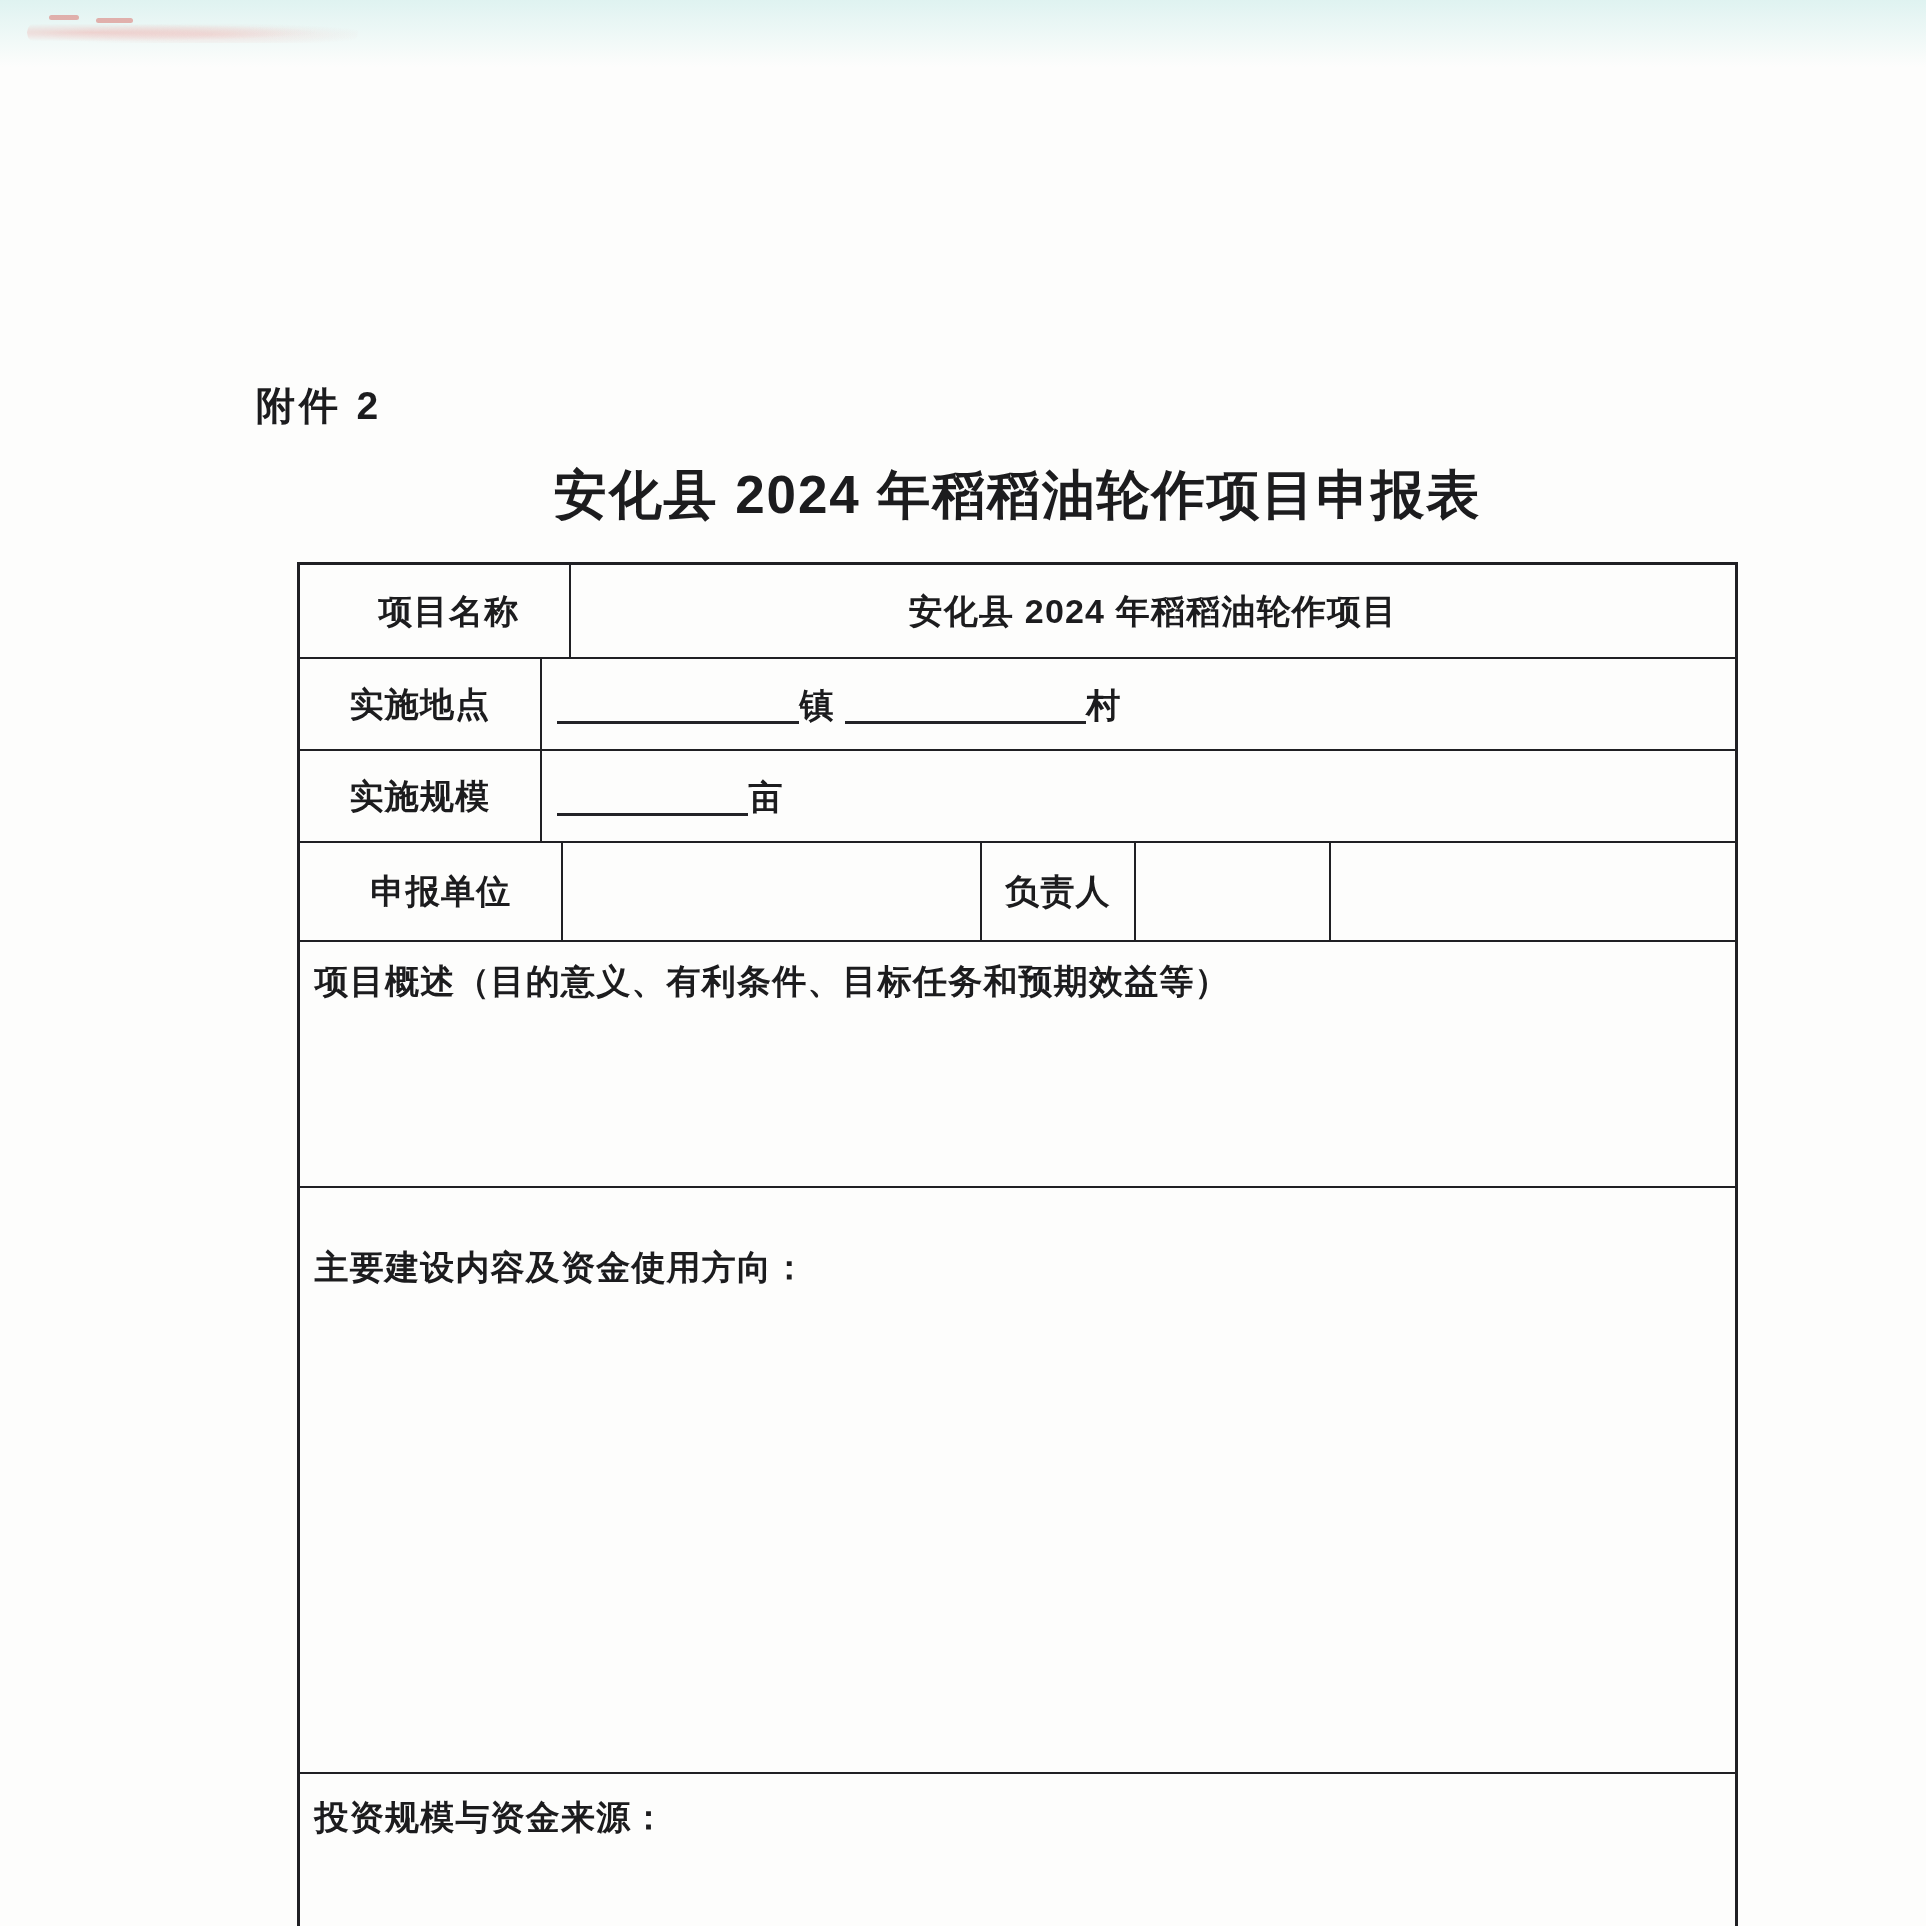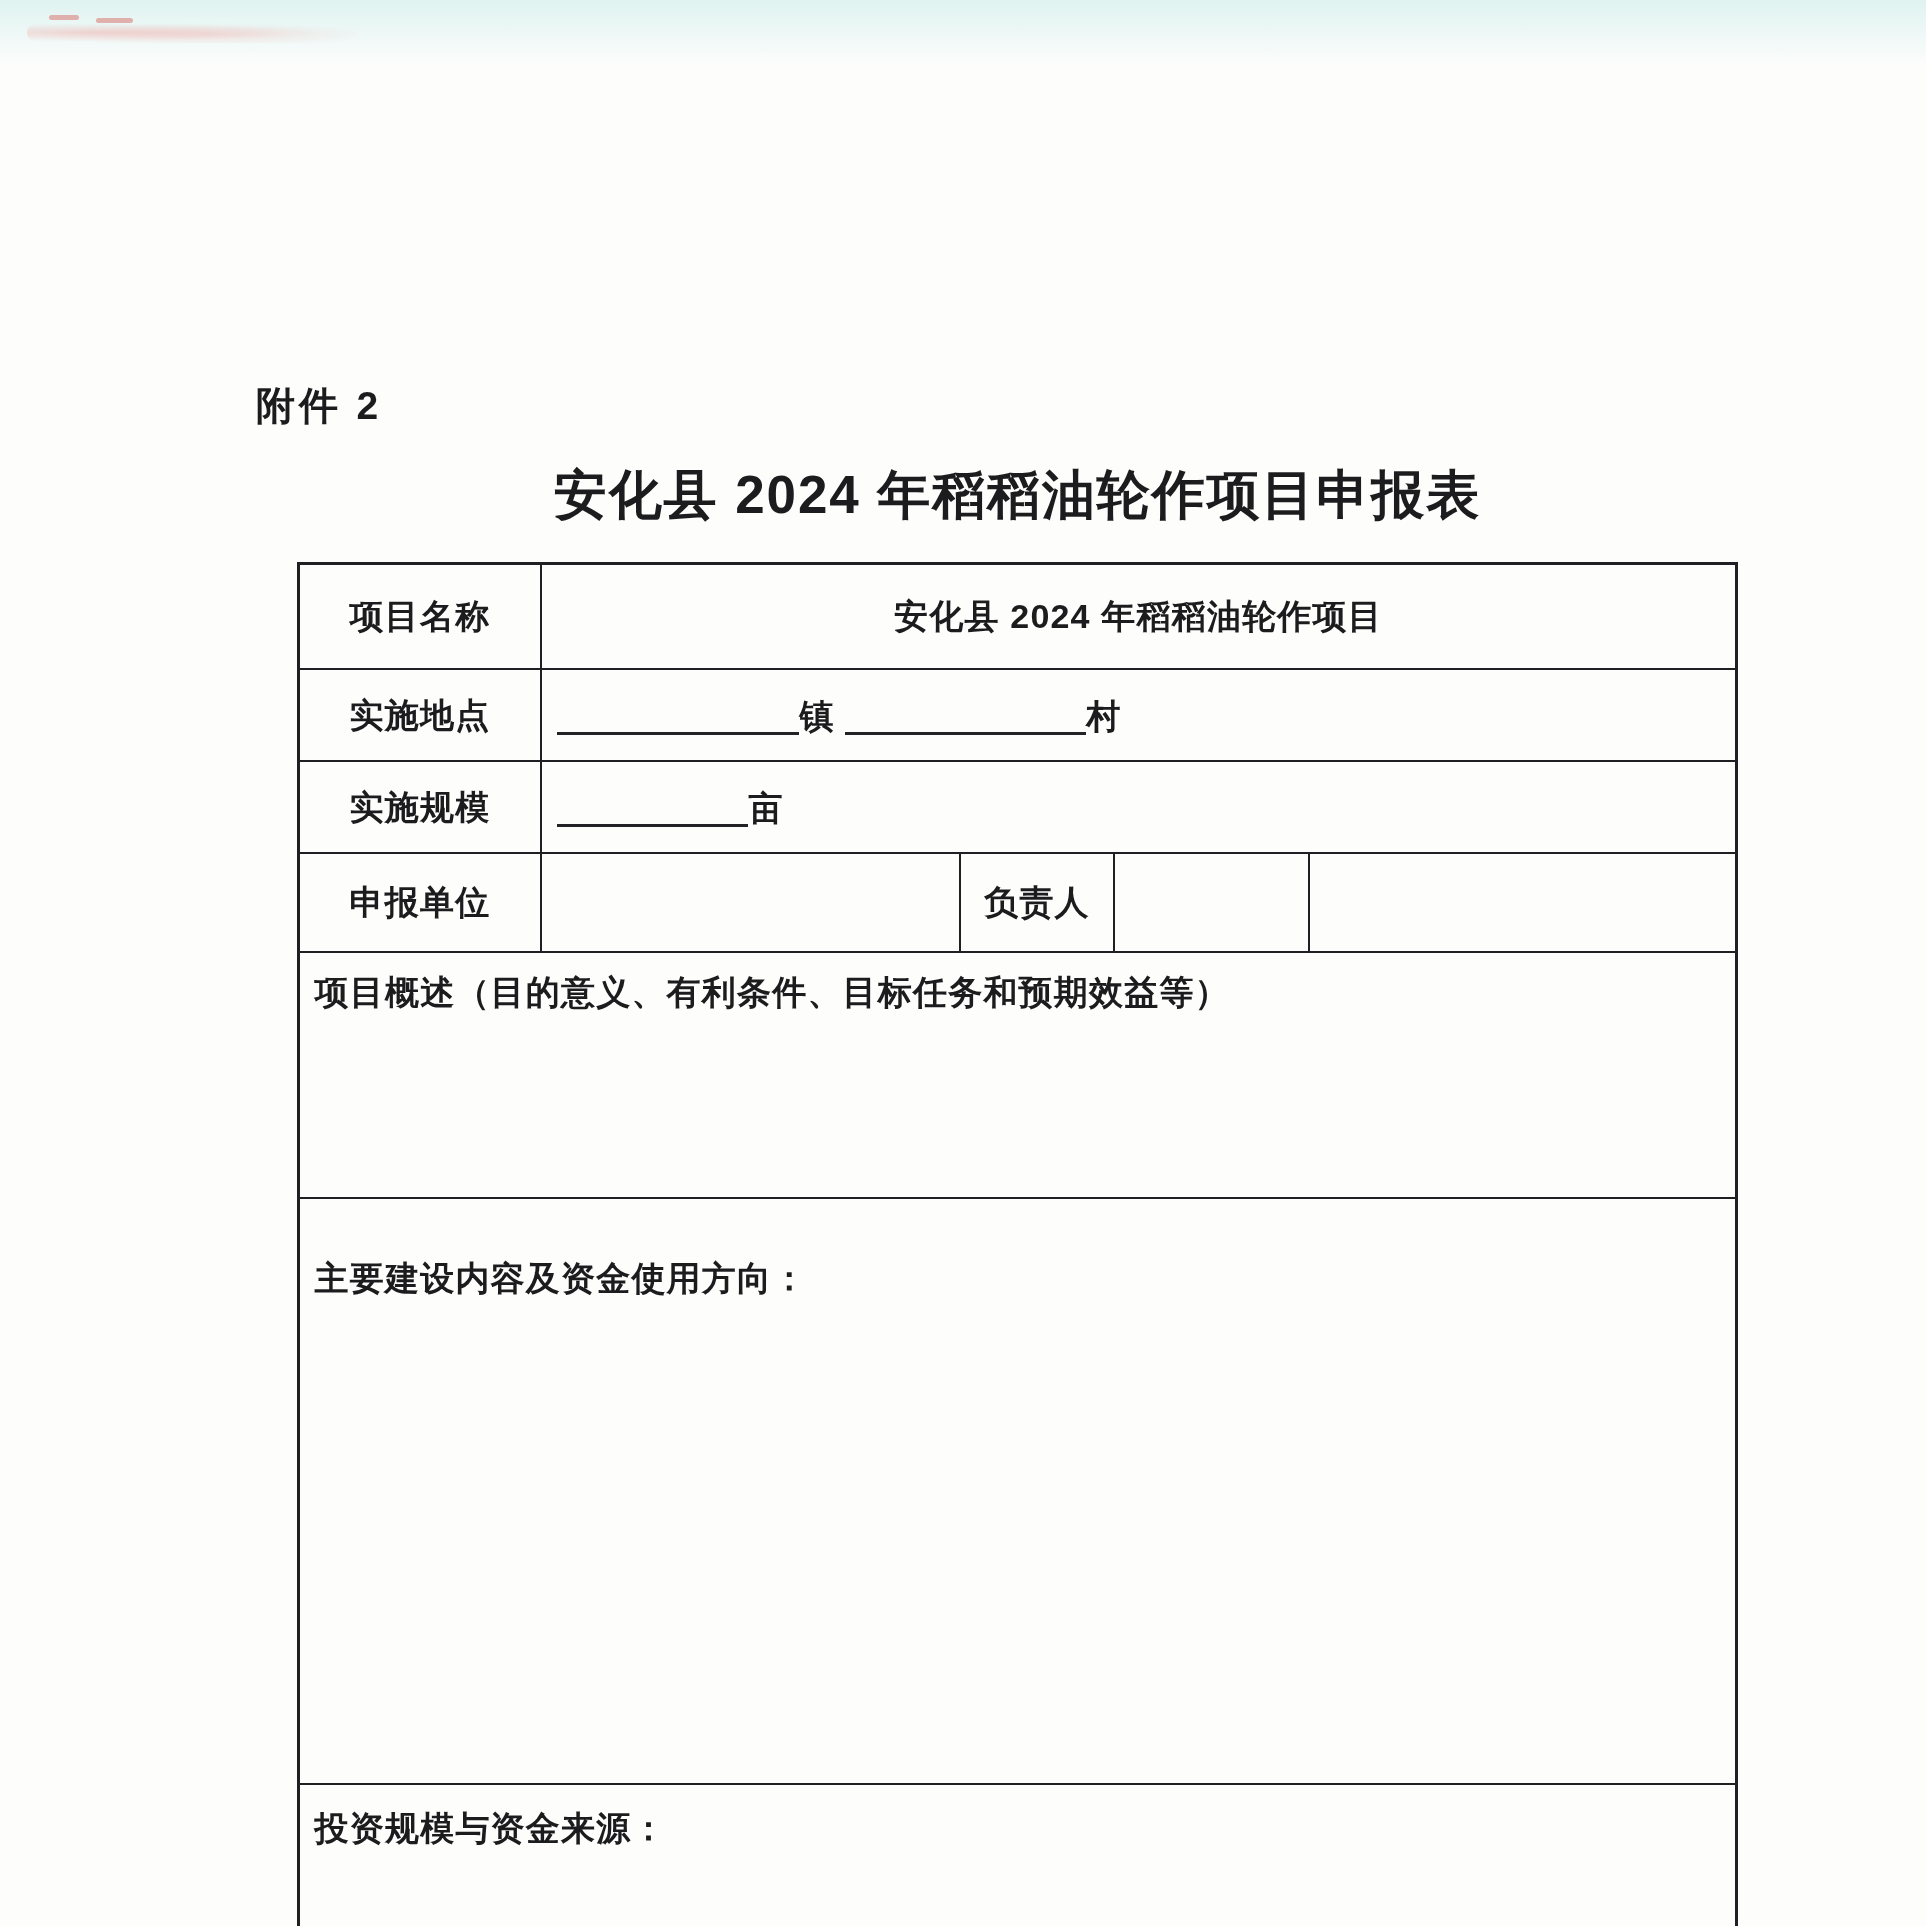--- a/index.html
+++ b/index.html
@@ -44,24 +44,24 @@
   
   .form-table {
     position: absolute; left: 297px; top: 562px;
     width: 1441px; height: 2019px;
     border: 3.1px solid #202024;
     display: flex; flex-direction: column;
     background: transparent;
   }
   .row { display: flex; border-bottom: 2.7px solid #202024; position: relative; }
   .row:last-child { border-bottom: none; }
-  .r1 { height: 105px; }
+  .r1 { height: 94px; padding-left: 29px; }
   .r2 { height: 92px; }
   .r3 { height: 92px; }
-  .r4 { height: 99px; }
+  .r4 { height: 99px; padding-left: 21px; }
   .r5 { height: 246px; }
   .r6 { height: 548px; margin-top: 38px; }
   .r7 { height: 275px; }
 
   .cell { position: relative; }
   .cell.bordered { border-right: 2.3px solid #202024; }
   .label-col {
     width: 242px; flex: 0 0 242px;
     display: flex; align-items: center; justify-content: center;
   }

